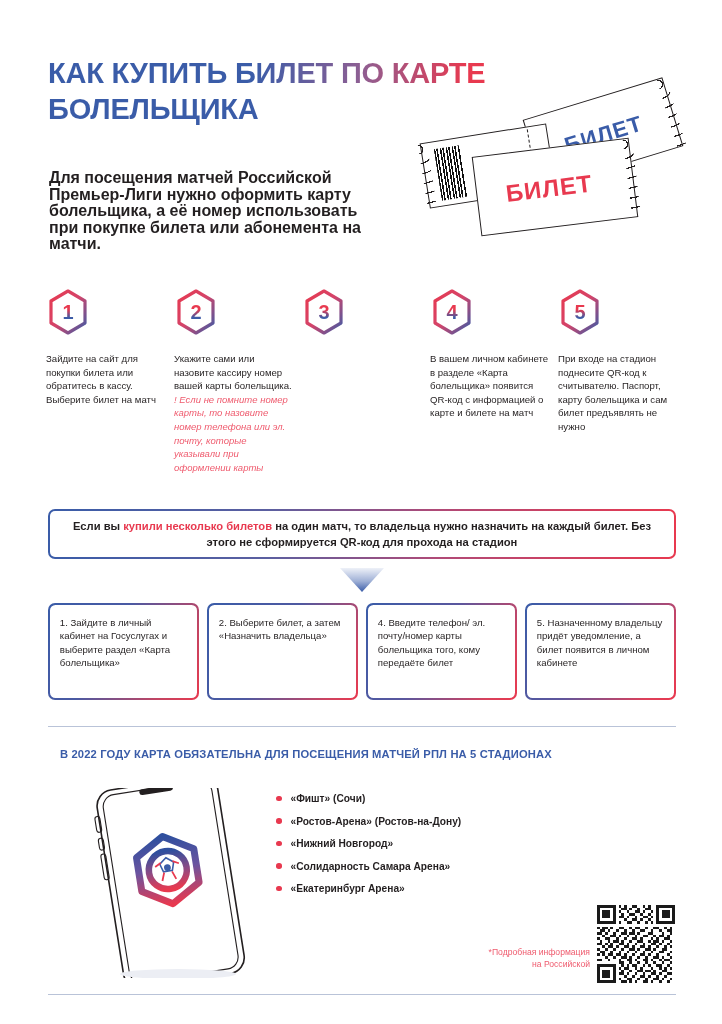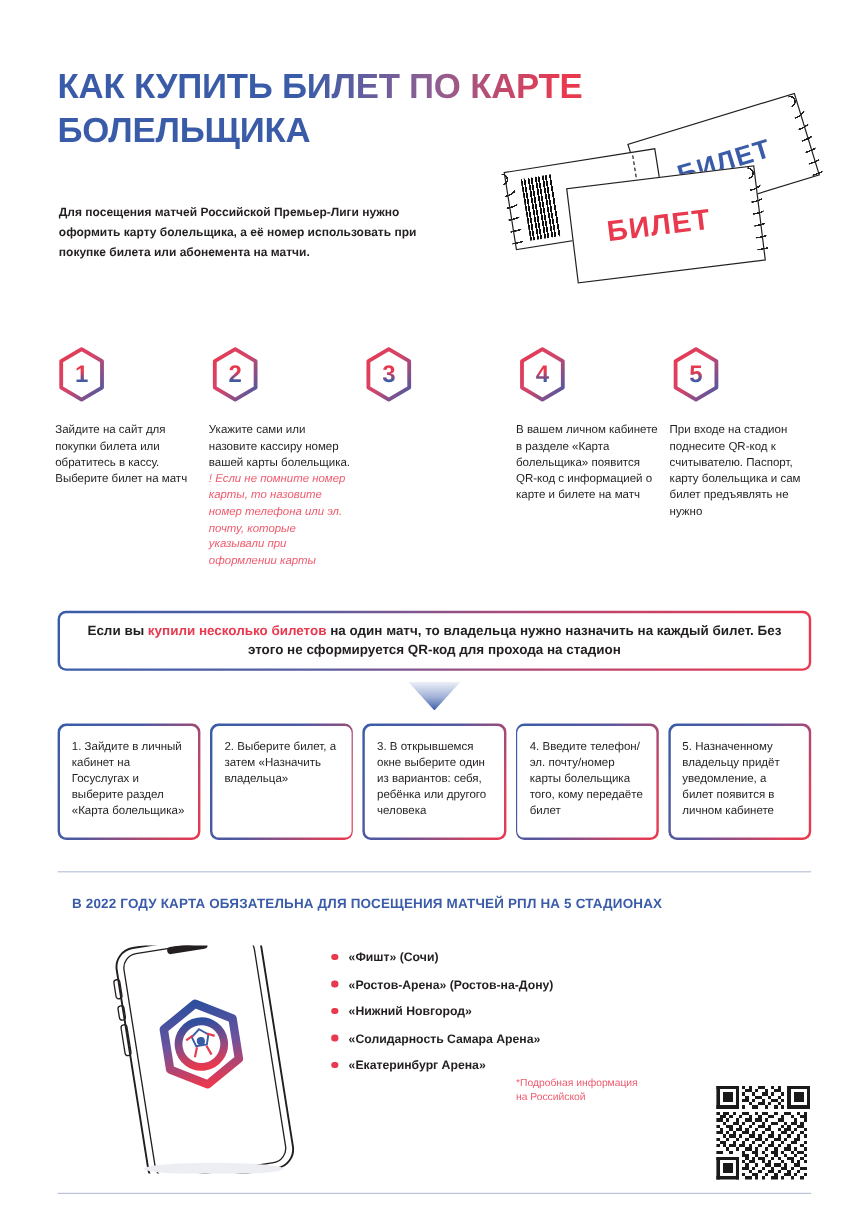--- a/index.html
+++ b/index.html
@@ -24,21 +24,21 @@
   }
   .title-line.l2 {
     background: linear-gradient(90deg, #3a5ca8 0%, #3a5ca8 42%, #9a5a86 56%, #e8394f 72%, #e8394f 100%);
     -webkit-background-clip: text; background-clip: text;
     -webkit-text-fill-color: transparent;
   }
 
   
   .intro {
     position: absolute; left: 49px; top: 170px; width: 330px;
-    font-size: 10px; font-weight: bold; line-height: 16.5px; color: #231f20;
+    font-size: 16px; font-weight: bold; line-height: 16.5px; color: #231f20;
   }
 
   
   .tickets { position: absolute; left: 392px; top: 85px; width: 300px; height: 185px; }
   .ticket {
     position: absolute; background: #ffffff; border: 1.6px solid #231f20;
   }
   .tk-blue { width: 146px; height: 72px; left: 138px; top: 12px; transform: rotate(-17deg); }
   .tk-bar  { width: 128px; height: 66px; left: 32px;  top: 48px; transform: rotate(-9deg); }
   .tk-red  { width: 158px; height: 80px; left: 84px;  top: 62px; transform: rotate(-7deg); }
@@ -117,22 +117,22 @@
   .stad-item { display: flex; align-items: baseline; margin-bottom: 11.5px; }
   .dot { width: 5.5px; height: 5.5px; border-radius: 50%; background: #e8394f; margin-right: 9px; flex: 0 0 auto; position: relative; top: -1px; }
   .stad-label { font-size: 10.2px; font-weight: bold; color: #231f20; }
 
   
   .phone { position: absolute; left: 92px; top: 788px; width: 180px; height: 190px; }
 
   
   .qr { position: absolute; left: 597px; top: 905px; width: 78px; height: 78px; }
   .footnote {
-    position: absolute; left: 430px; top: 896px; width: 160px;
-    font-size: 8.6px; line-height: 12px; color: #ef5b6e;
+    position: absolute; left: 430px; top: 946px; width: 160px;
+    text-align: right; font-size: 8.6px; line-height: 12px; color: #ef5b6e;
   }
 </style>
 </head>
 <body>
 
 <div class="page">
 
   <div class="title-block">
     <div class="title-line">КАК КУПИТЬ БИЛЕТ ПО КАРТЕ</div>
     <div class="title-line l2">БОЛЕЛЬЩИКА</div>
@@ -236,23 +236,20 @@
   </div>
 
   <div class="arrow"></div>
 
   <div class="cards">
     <div class="card c1">
       <div class="card-in">1. Зайдите в личный кабинет на Госуслугах и выберите раздел «Карта болельщика»</div>
     </div>
     <div class="card c2">
       <div class="card-in">2. Выберите билет, а затем «Назначить владельца»</div>
-    </div>
-    <div class="card c3">
-      <div class="card-in">3. В открывшемся окне выберите один из вариантов: себя, ребёнка или другого человека</div>
     </div>
     <div class="card c4">
       <div class="card-in">4. Введите телефон/ эл. почту/номер карты болельщика того, кому передаёте билет</div>
     </div>
     <div class="card c5">
       <div class="card-in">5. Назначенному владельцу придёт уведомление, а билет появится в личном кабинете</div>
     </div>
   </div>
 
   <div class="rule" style="top:726px;"></div>

